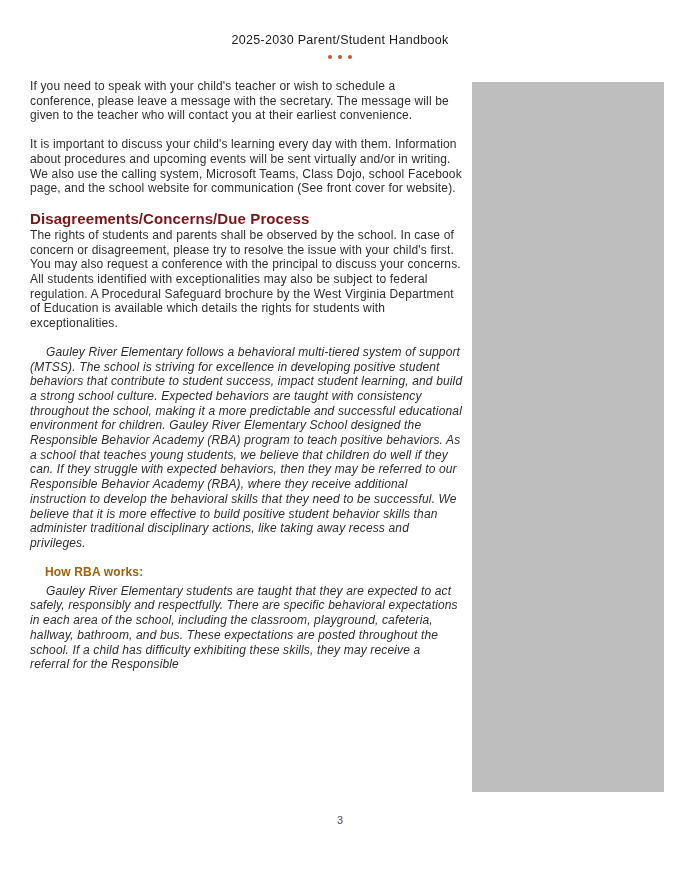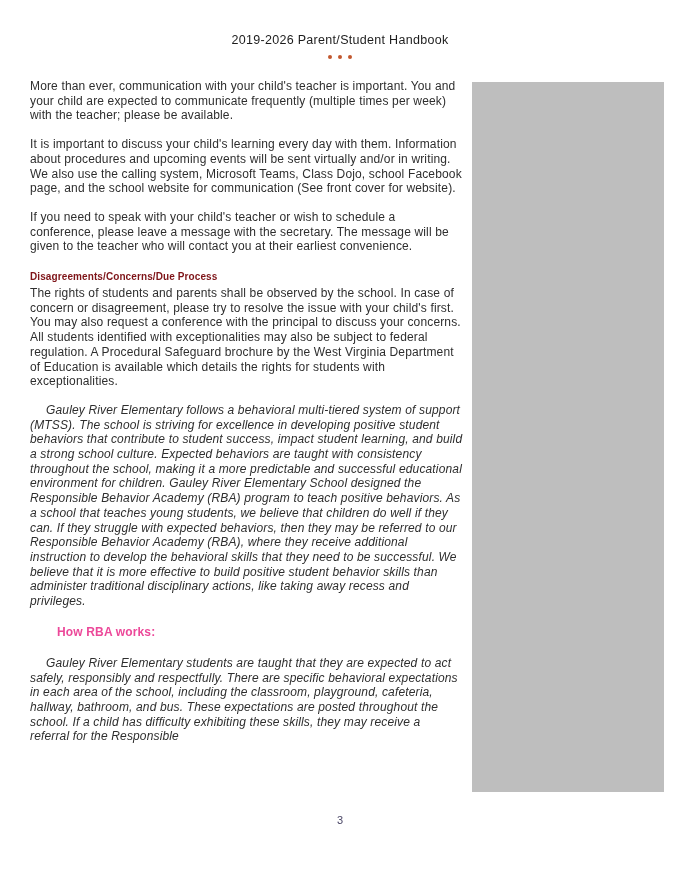--- a/index.html
+++ b/index.html
@@ -47,33 +47,33 @@
     width: 433px;
     font-size: 12px;
     line-height: 14.7px;
     letter-spacing: 0.15px;
     text-align: left;
   }
   .body-column p { margin: 0 0 14px 0; }
   .body-column p.indent { text-indent: 16px; font-style: italic; }
   h2.section-heading {
     color: #7e1418;
-    font-size: 10px;
+    font-size: 15px;
     line-height: 18px;
     font-weight: bold;
     letter-spacing: 0.1px;
     margin: 0;
   }
   h2.section-heading.spaced-above { margin-top: 26px; }
   h3.sub-heading {
-    color: #ec4899;
+    color: #a16207;
     font-size: 12px;
     line-height: 15px;
     font-weight: bold;
-    margin: 16px;
+    margin: 4px;
     padding-left: 11px;
   }
   
   .image-placeholder {
     position: absolute;
     left: 472px;
     top: 82px;
     width: 192px;
     height: 710px;
     background: #bebebe;
@@ -90,35 +90,34 @@
     font-size: 11px;
     color: #4a4666;
   }
 </style>
 </head>
 <body>
 
 <div class="page">
 
   <header class="doc-header">
-    <div class="doc-title">2019-2026 Parent/Student Handbook</div>
+    <div class="doc-title">2025-2030 Parent/Student Handbook</div>
     <div class="dots">
       <span class="dot"></span>
       <span class="dot"></span>
       <span class="dot"></span>
     </div>
   </header>
 
   <main class="body-column">
 
-    <p>More than ever, communication with your child's teacher is important. You and your child are expected to communicate frequently (multiple times per week) with the teacher; please be available.</p>
+
+    <p>If you need to speak with your child's teacher or wish to schedule a conference, please leave a message with the secretary.  The message will be given to the teacher who will contact you at their earliest convenience.</p>
 
     <p>It is important to discuss your child's learning every day with them. Information about procedures and upcoming events will be sent virtually and/or in writing. We also use the calling system, Microsoft Teams, Class Dojo, school Facebook page, and the school website for communication (See front cover for website).</p>
-
-    <p>If you need to speak with your child's teacher or wish to schedule a conference, please leave a message with the secretary.  The message will be given to the teacher who will contact you at their earliest convenience.</p>
 
     <h2 class="section-heading">Disagreements/Concerns/Due Process</h2>
 
     <p>The rights of students and parents shall be observed by the school. In case of concern or disagreement, please try to resolve the issue with your child's first. You may also request a conference with the principal to discuss your concerns.  All students identified with exceptionalities may also be subject to federal regulation. A Procedural Safeguard brochure by the West Virginia Department of Education is available which details the rights for students with exceptionalities.</p>
 
 
     <p class="indent">Gauley River Elementary follows a behavioral multi-tiered system of support (MTSS).  The school is striving for excellence in developing positive student behaviors that contribute to student success, impact student learning, and build a strong school culture.  Expected behaviors are taught with consistency throughout the school, making it a more predictable and successful educational environment for children.  Gauley River Elementary School designed the Responsible Behavior Academy (RBA) program to teach positive behaviors.  As a school that teaches young students, we believe that children do well if they can.  If they struggle with expected behaviors, then they may be referred to our Responsible Behavior Academy (RBA), where they receive additional instruction to develop the behavioral skills that they need to be successful.  We believe that it is more effective to build positive student behavior skills than administer traditional disciplinary actions, like taking away recess and privileges.</p>
 
     <h3 class="sub-heading">How RBA works:</h3>
 

